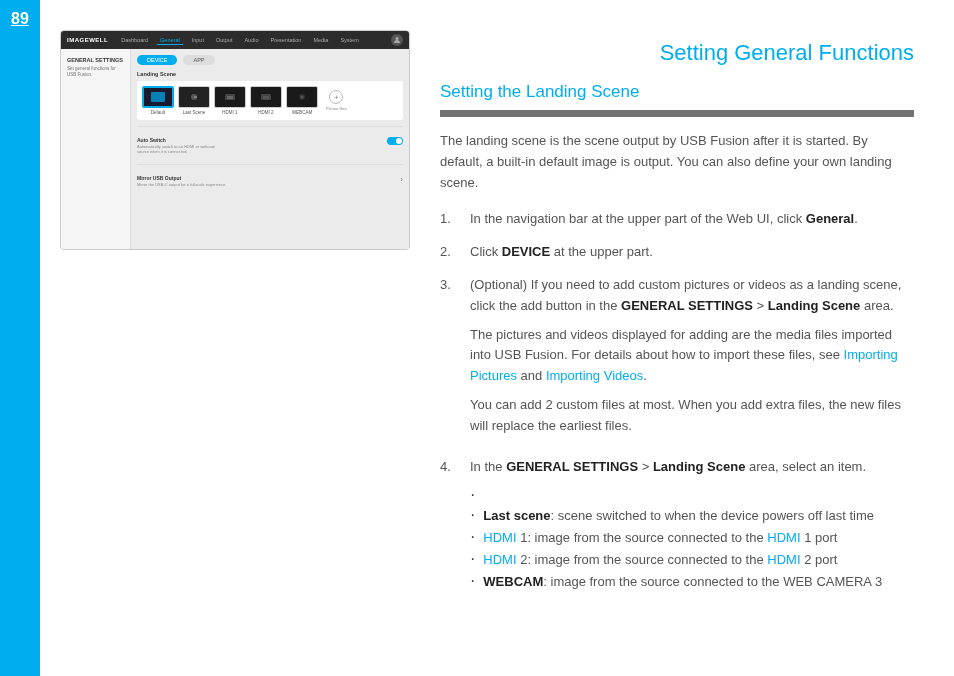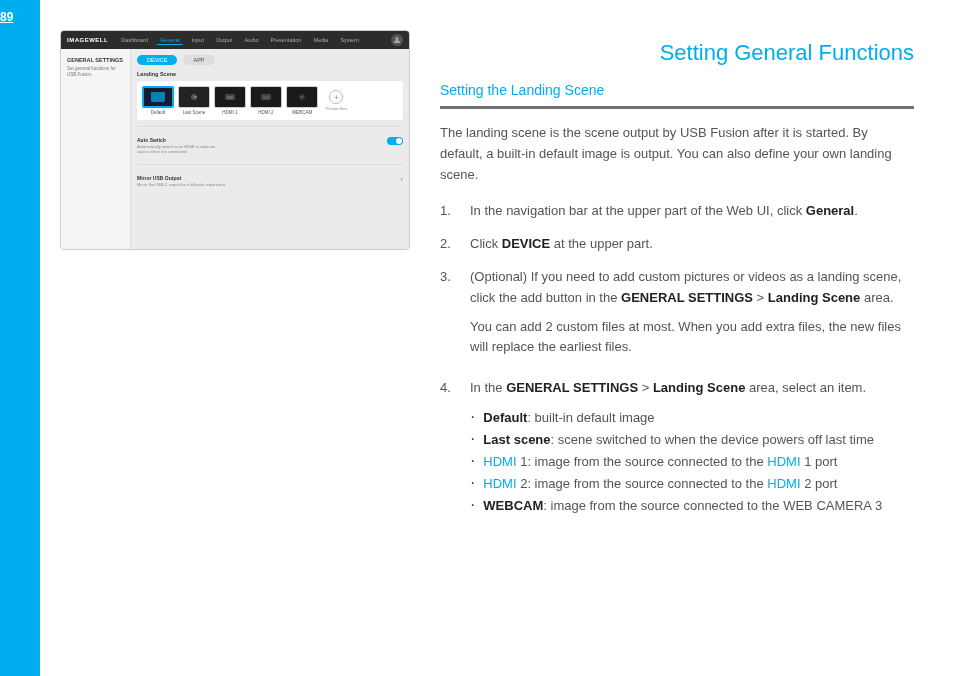--- a/index.html
+++ b/index.html
@@ -11,23 +11,24 @@
       min-height: 676px;
       display: flex;
       flex-direction: row;
     }
 
     
     .page-number {
       width: 40px;
       background: #00aeef;
       color: white;
-      font-size: 12px;
+      font-size: 16px;
       font-weight: bold;
       padding: 10px 0;
+      text-align: center;
       flex-shrink: 0;
       align-self: flex-start;
       min-height: 676px;
       text-decoration: underline;
     }
 
     
     .left-panel {
       width: 390px;
       flex-shrink: 0;
@@ -280,25 +281,25 @@
     }
 
     .intro-text {
       font-size: 13px;
       color: #555;
       line-height: 1.6;
       margin-bottom: 28px;
     }
 
     .section-title {
-      font-size: 14px;
+      font-size: 17px;
       color: #00aeef;
       font-weight: 400;
       margin-bottom: 14px;
-      border-bottom: 3px solid #737373;
+      border-bottom: 7px solid #737373;
       padding-bottom: 8px;
     }
 
     .section-desc {
       font-size: 13px;
       color: #555;
       line-height: 1.6;
       margin-bottom: 16px;
     }
 
@@ -506,35 +507,37 @@
       </div>
     </li>
 
     <li class="step-item">
       <span class="step-number">3.</span>
       <div class="step-content">
         <p>
           (Optional) If you need to add custom pictures or videos as a landing scene, click the add button in the <span class="bold-text">GENERAL SETTINGS</span> &gt; <span class="bold-text">Landing Scene</span> area.
         </p>
         <p>
+          The pictures and videos displayed for adding are the media files imported into USB Fusion. For details about how to import these files, see <a class="link-text" href="#">Importing Pictures</a> and <a class="link-text" href="#">Importing Videos</a>.
+        </p>
+        <p>
           You can add 2 custom files at most. When you add extra files, the new files will replace the earliest files.
         </p>
       </div>
     </li>
 
     <li class="step-item">
       <span class="step-number">4.</span>
       <div class="step-content">
         <p>
           In the <span class="bold-text">GENERAL SETTINGS</span> &gt; <span class="bold-text">Landing Scene</span> area, select an item.
         </p>
         <ul class="bullet-list">
           <li class="bullet-item">
             <span class="bullet-dot">·</span>
-            <span><span class="bold-text">Default</span>: built-in default image</span>
           </li>
           <li class="bullet-item">
             <span class="bullet-dot">·</span>
             <span><span class="bold-text">Last scene</span>: scene switched to when the device powers off last time</span>
           </li>
           <li class="bullet-item">
             <span class="bullet-dot">·</span>
             <span><a class="link-text" href="#">HDMI</a> 1: image from the source connected to the <a class="link-text" href="#">HDMI</a> 1 port</span>
           </li>
           <li class="bullet-item">

